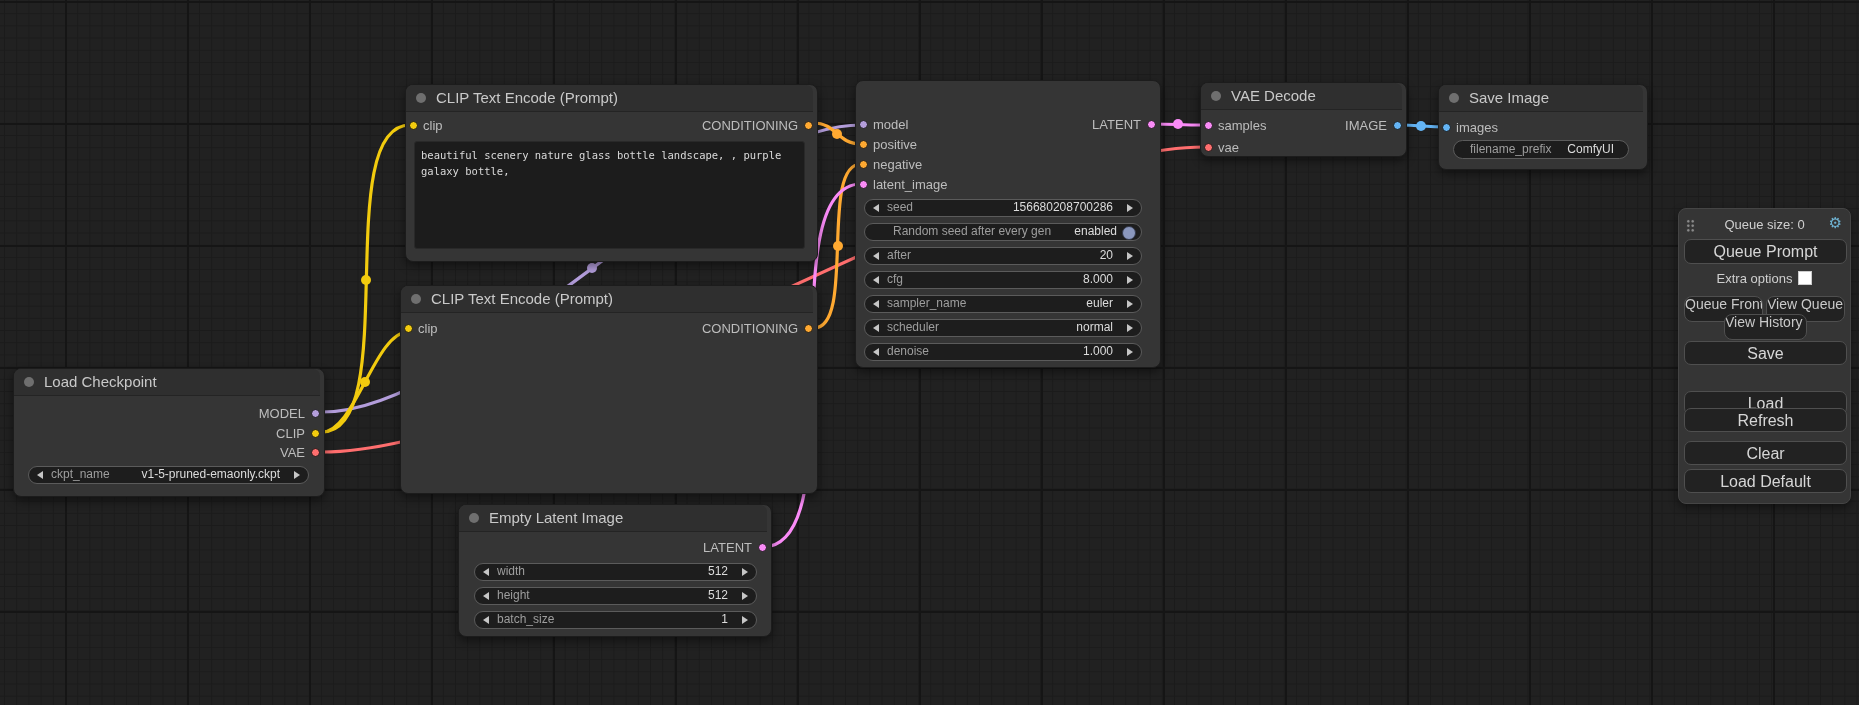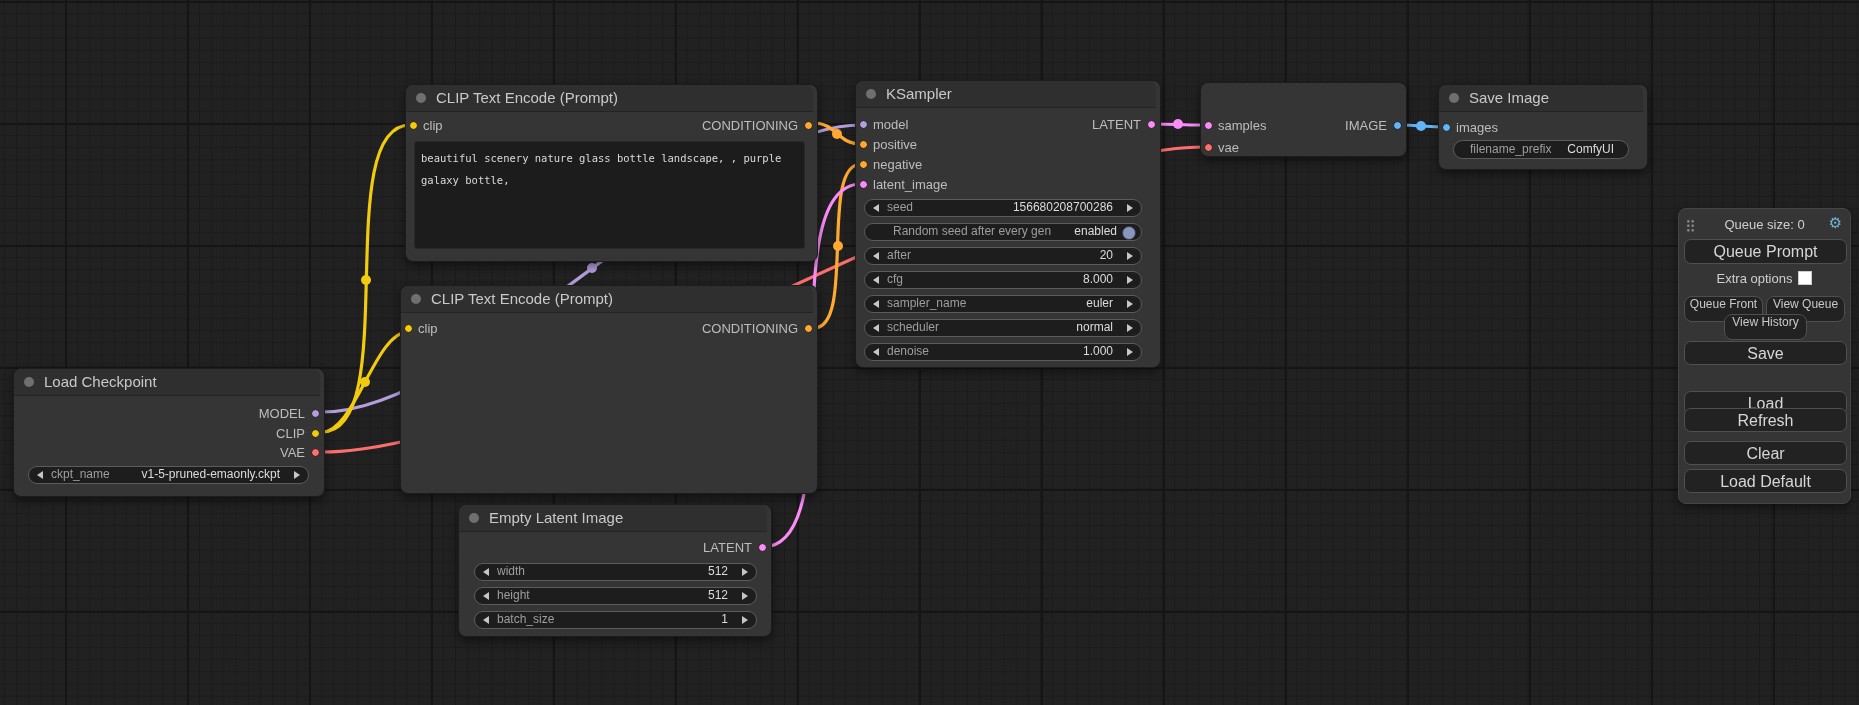--- a/index.html
+++ b/index.html
@@ -64,38 +64,38 @@
   .arr{position:absolute; top:3.5px; width:0; height:0; border-top:4px solid transparent; border-bottom:4px solid transparent;}
   .arr-l{left:8px; border-right:6px solid #C6C6C6;}
   .arr-r{right:8px; border-left:6px solid #C6C6C6;}
   .toggle{
     position:absolute; right:5px; top:1.5px; width:12px; height:12px; border-radius:50%;
     background:#8A97BD; border:1px solid #33384a;
   }
   .ta{
     position:absolute; background:#1C1C1C; border:1px solid #292929; border-radius:3px;
     color:#DADADA; font-family:"DejaVu Sans Mono", monospace; font-size:10.5px;
-    line-height:22px; padding:5px 6px; box-sizing:border-box;
+    line-height:16px; padding:5px 6px; box-sizing:border-box;
     white-space:pre-wrap; word-break:break-word; overflow:hidden;
   }
 
   #qpanel{
     position:absolute; z-index:3; left:1678px; top:208px; width:173px; height:296px;
     background:#353535; border:1px solid #454545; border-radius:8px;
     box-shadow:0 4px 10px rgba(0,0,0,.45); box-sizing:border-box;
   }
   .qbtn{
     position:absolute; left:5px; width:163px; height:24px;
     background:#222; border:1px solid #4F4F4F; border-radius:7px;
     color:#D6D6D6; font-size:16px; text-align:center; line-height:23px;
     box-sizing:border-box; white-space:nowrap; overflow:hidden;
   }
   .qbtn-sm{
     position:absolute; height:26px; background:#222; border:1px solid #4F4F4F;
-    border-radius:8px; color:#C9C9C9; font-size:12px; text-align:center;
+    border-radius:8px; color:#C9C9C9; font-size:14px; text-align:left;
     line-height:14px; box-sizing:border-box; white-space:nowrap; overflow:hidden;
   }
   #qsize{position:absolute; left:0; right:0; top:8px; text-align:center; color:#CFCFCF; font-size:13px;}
   #qhandle{
     position:absolute; left:7px; top:10px; width:9px; height:13px;
     background-image:radial-gradient(#8F8F8F 1px, transparent 1.4px);
     background-size:4.5px 4.5px;
   }
   #qgear{position:absolute; right:8px; top:6px; color:#6FB3D2; font-size:15px; line-height:15px;}
   #extra-row{position:absolute; left:0; right:0; top:62px; text-align:center; color:#CFCFCF; font-size:13px;}
@@ -209,24 +209,20 @@
     </div>
     <div class="widget" style="left:15px;right:14px;top:106px;">
       <span class="arr arr-l"></span>
       <span class="wlabel">batch_size</span>
       <span class="wvalue">1</span>
       <span class="arr arr-r"></span>
     </div>
   </div>
 
   <div class="node" style="left:855px;top:80px;width:306px;height:288px;">
-    <div class="n-title">
-      <span class="t-dot"></span>
-      <span>KSampler</span>
-    </div>
     <div class="port in" style="top:35px;left:0;width:160px;">
       <span class="pdot b-model"></span>
       <span class="plabel">model</span>
     </div>
     <div class="port out" style="top:35px;left:160px;right:0;">
       <span class="plabel">LATENT</span>
       <span class="pdot b-latent"></span>
     </div>
     <div class="port in" style="top:55px;left:0;width:200px;">
       <span class="pdot b-cond"></span>
@@ -277,20 +273,24 @@
     </div>
     <div class="widget" style="left:8px;right:18px;top:262px;">
       <span class="arr arr-l"></span>
       <span class="wlabel">denoise</span>
       <span class="wvalue">1.000</span>
       <span class="arr arr-r"></span>
     </div>
   </div>
 
   <div class="node" style="left:1200px;top:82px;width:207px;height:75px;">
+    <div class="n-title">
+      <span class="t-dot"></span>
+      <span>VAE Decode</span>
+    </div>
     <div class="port in" style="top:34px;left:0;width:110px;">
       <span class="pdot b-latent"></span>
       <span class="plabel">samples</span>
     </div>
     <div class="port out" style="top:34px;left:110px;right:0;">
       <span class="plabel">IMAGE</span>
       <span class="pdot b-image"></span>
     </div>
     <div class="port in" style="top:56px;left:0;width:110px;">
       <span class="pdot b-vae"></span>

